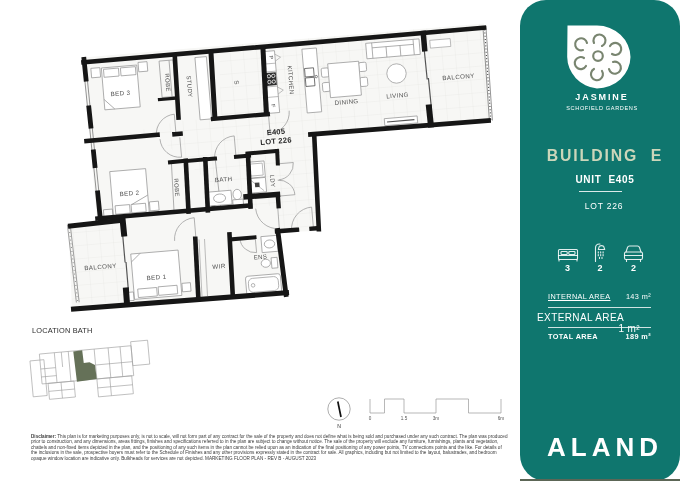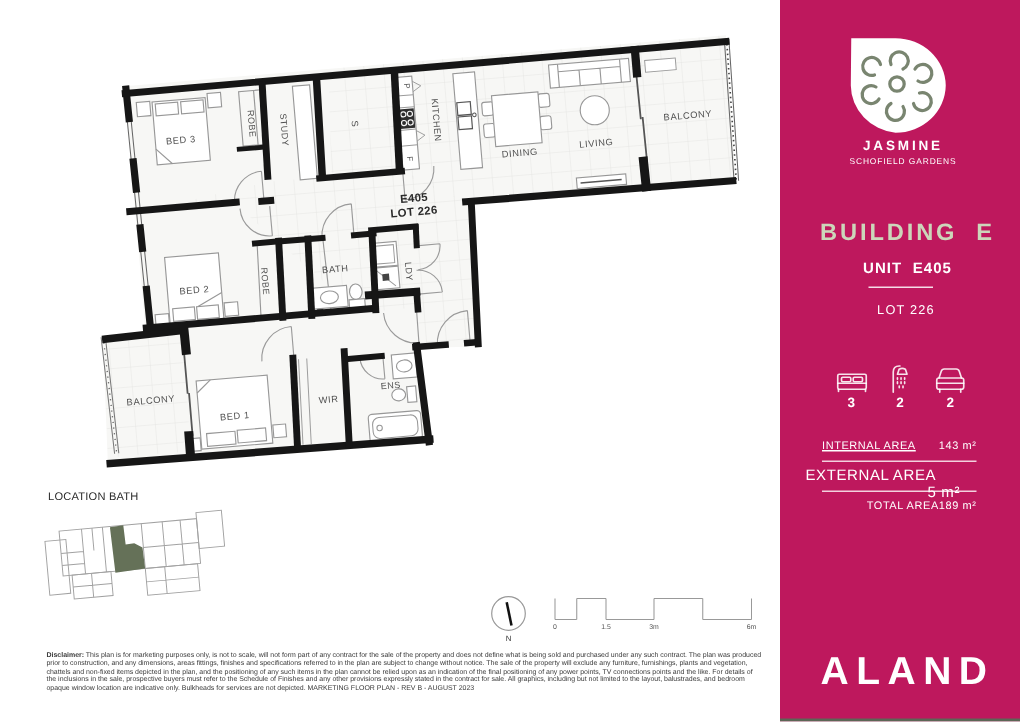--- a/index.html
+++ b/index.html
@@ -1,19 +1,19 @@
 <!DOCTYPE html>
 <html><head>
 <meta charset="utf-8">
 <style>
   html,body{margin:0;padding:0;}
   body{width:680px;height:481px;position:relative;background:#fff;overflow:hidden;
        font-family:"Liberation Sans", sans-serif;}
   .abs{position:absolute;}
-  .sidebar{position:absolute;left:520px;top:0;width:160px;height:481px;background:#be185d;}
+  .sidebar{position:absolute;left:520px;top:0;width:160px;height:481px;background:#0f766e;border-radius:26px;}
   .sb-t{position:absolute;left:0;width:160px;text-align:center;color:#fff;}
 </style>
 </head>
 <body>
 
 <div class="abs" style="left:0;top:0;">
 <svg width="520" height="481" viewBox="0 0 520 481" xmlns="http://www.w3.org/2000/svg">
 <defs>
 <pattern id="tile" width="13.2" height="13.2" patternUnits="userSpaceOnUse" patternTransform="rotate(-4.8)">
   <rect width="13.2" height="13.2" fill="none"></rect>
@@ -391,24 +391,24 @@
     </g>
   </svg>
 
   <div class="abs" style="left:27.5px;top:263px;width:40px;text-align:center;color:#fff;font-size:9px;font-weight:bold;">3</div>
   <div class="abs" style="left:60px;top:263px;width:40px;text-align:center;color:#fff;font-size:9px;font-weight:bold;">2</div>
   <div class="abs" style="left:93.5px;top:263px;width:40px;text-align:center;color:#fff;font-size:9px;font-weight:bold;">2</div>
 
   <div class="abs" style="left:28px;top:291.5px;width:103px;color:#fff;font-size:7.3px;letter-spacing:0.4px;text-decoration:underline;">INTERNAL AREA<span style="float:right;">143 m²</span></div>
   <div class="abs" style="left:28px;top:306.5px;width:103px;border-top:1px solid rgba(255,255,255,0.8);"></div>
 
-  <div class="abs" style="left:17px;top:311.5px;width:103px;color:#fff;font-size:10px;letter-spacing:0.4px;">EXTERNAL AREA<span style="float:right;">5 m²</span></div>
+  <div class="abs" style="left:17px;top:311.5px;width:103px;color:#fff;font-size:10px;letter-spacing:0.4px;">EXTERNAL AREA<span style="float:right;">1 m²</span></div>
   <div class="abs" style="left:28px;top:326.5px;width:103px;border-top:1px solid rgba(255,255,255,0.8);"></div>
 
-  <div class="abs" style="left:28px;top:331.5px;width:103px;color:#fff;font-size:7.3px;letter-spacing:0.4px;font-weight:normal;text-align:right;">TOTAL AREA<span style="float:right;">189 m²</span></div>
+  <div class="abs" style="left:28px;top:331.5px;width:103px;color:#fff;font-size:7.3px;letter-spacing:0.4px;font-weight:bold;">TOTAL AREA<span style="float:right;">189 m²</span></div>
 
   <svg class="abs" style="left:26.5px;top:433px" width="116" height="28" viewBox="0 0 116 28">
     <text x="58" y="23" text-anchor="middle" font-family="Liberation Sans" font-size="26" font-weight="bold" letter-spacing="5" fill="#fff">ALAND</text>
   </svg>
 
   <div class="abs" style="left:0;top:478.5px;width:160px;height:2.5px;background:#5c6656;"></div>
 </div>
 
 <div class="abs" style="left:32px;top:325.5px;font-size:7.4px;letter-spacing:0.15px;color:#2a2a2a;">LOCATION BATH</div>
 

